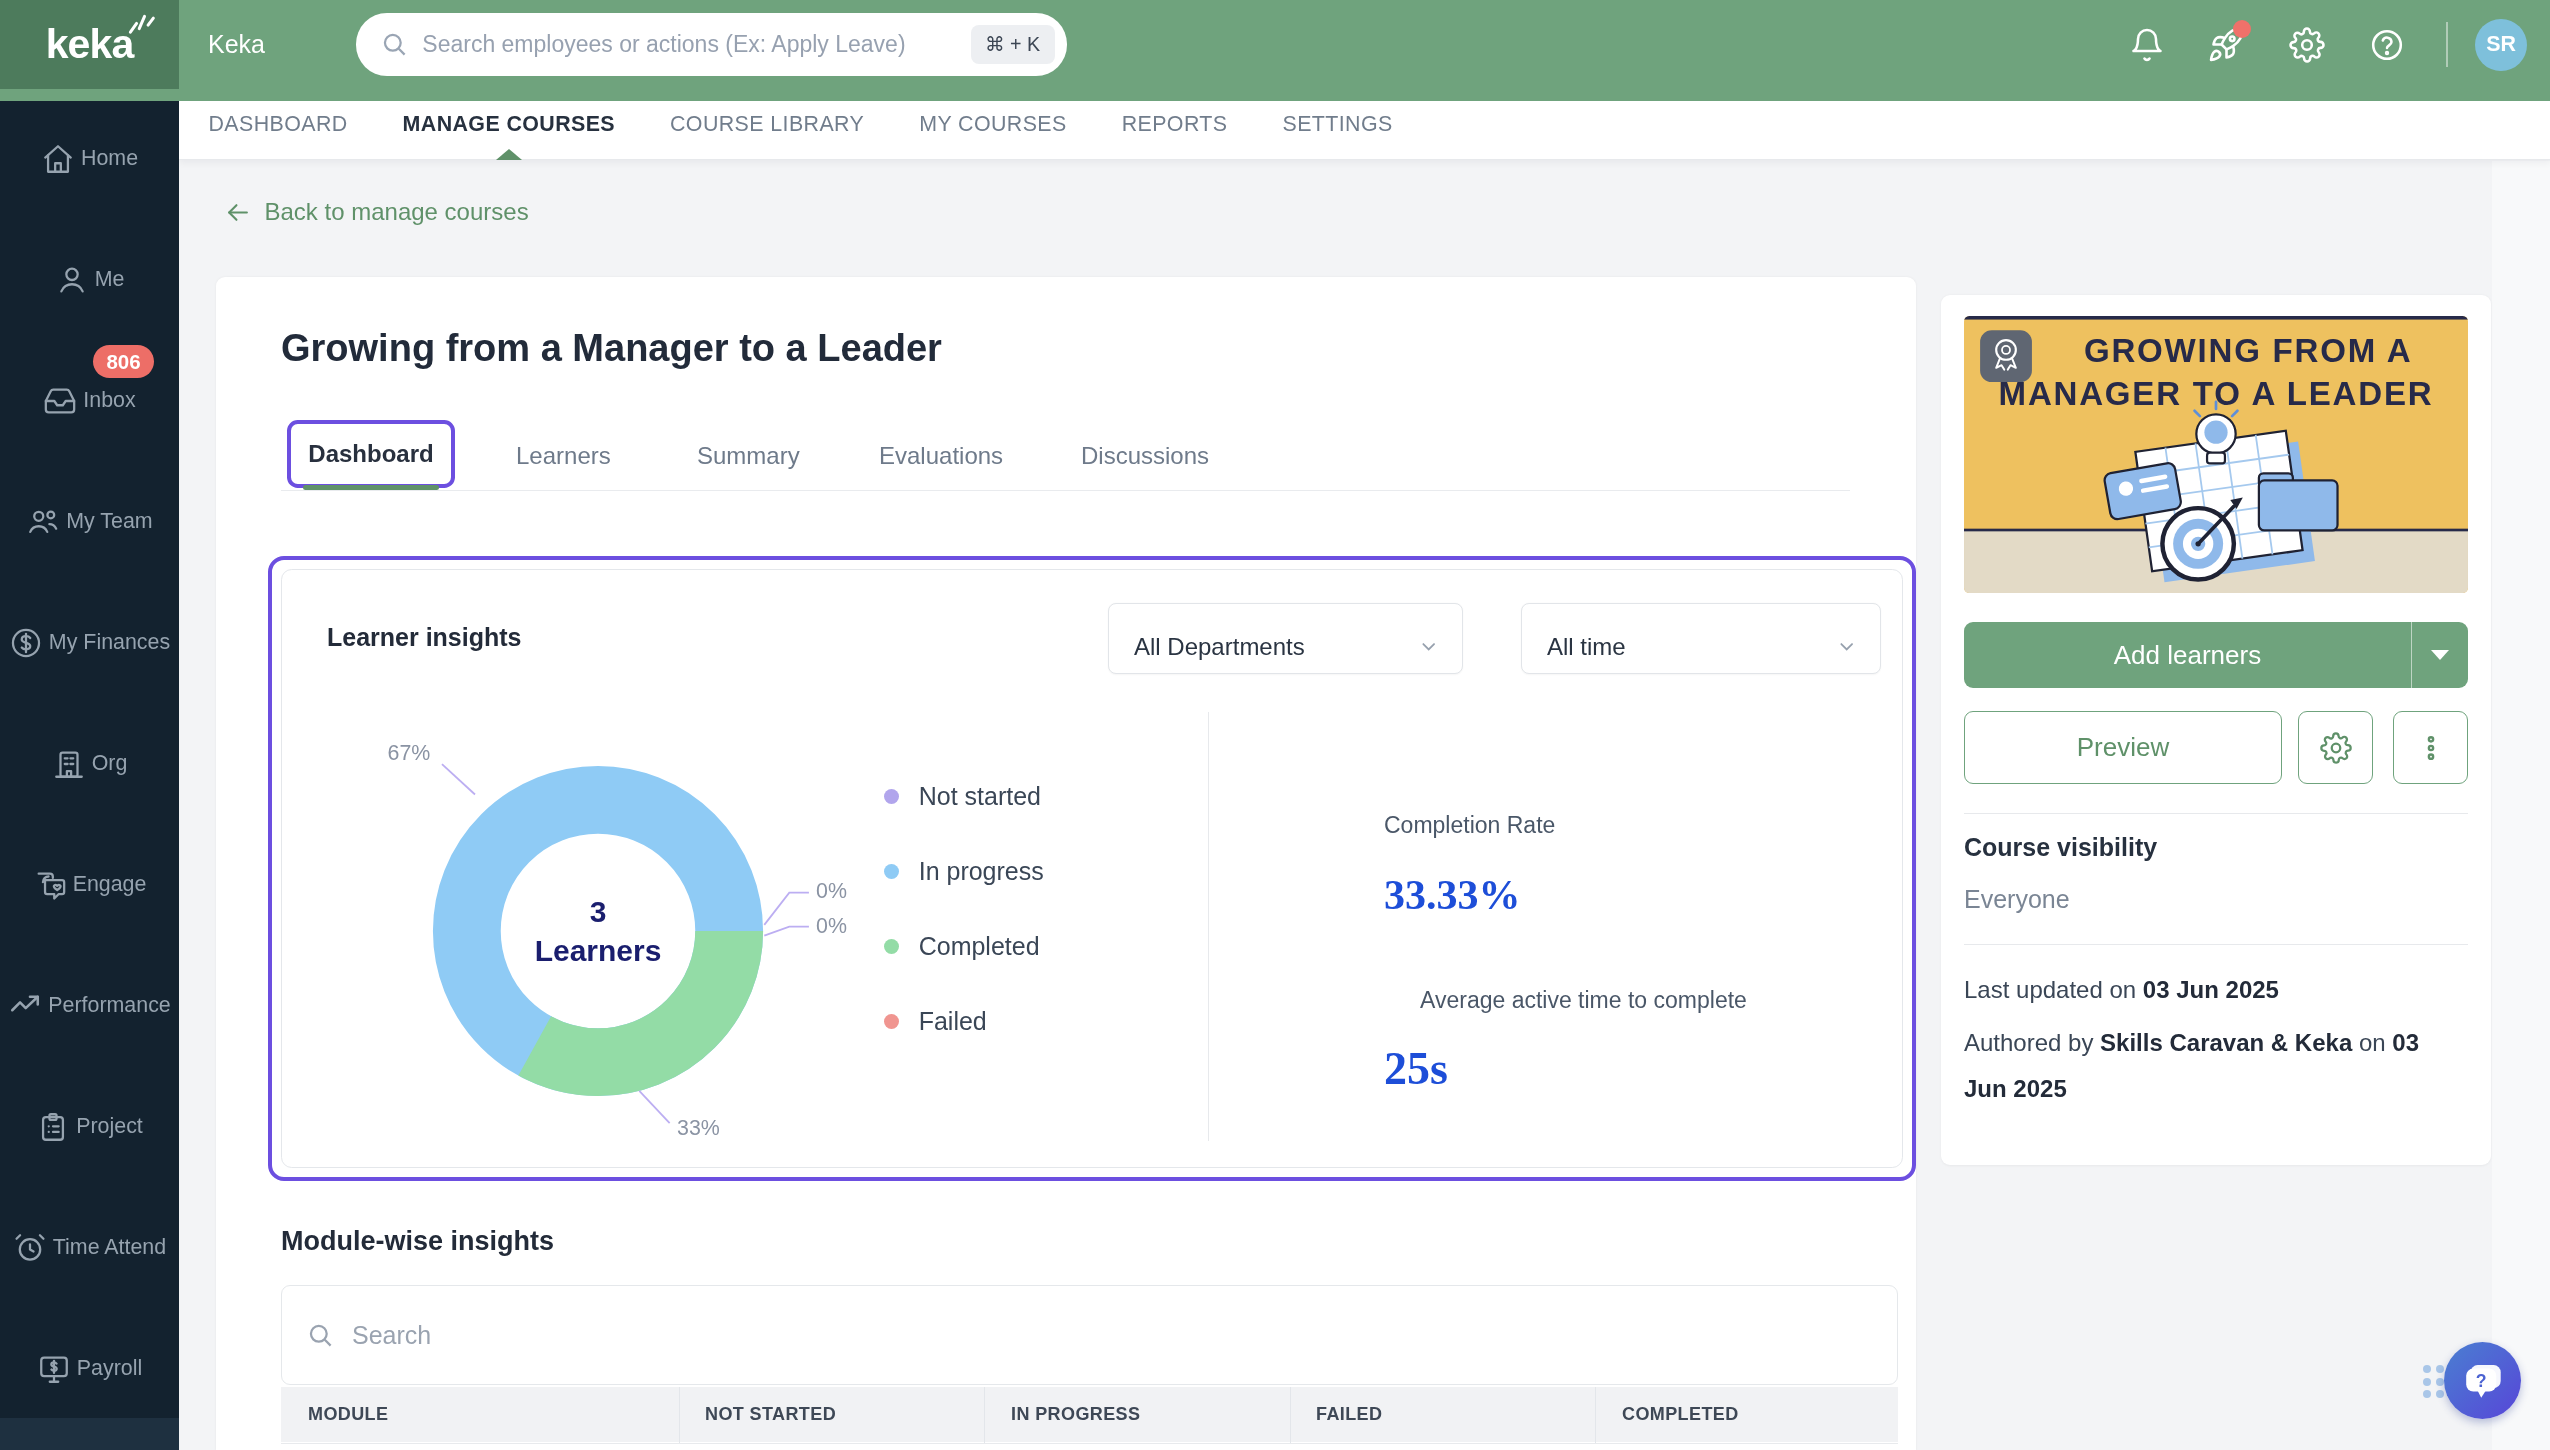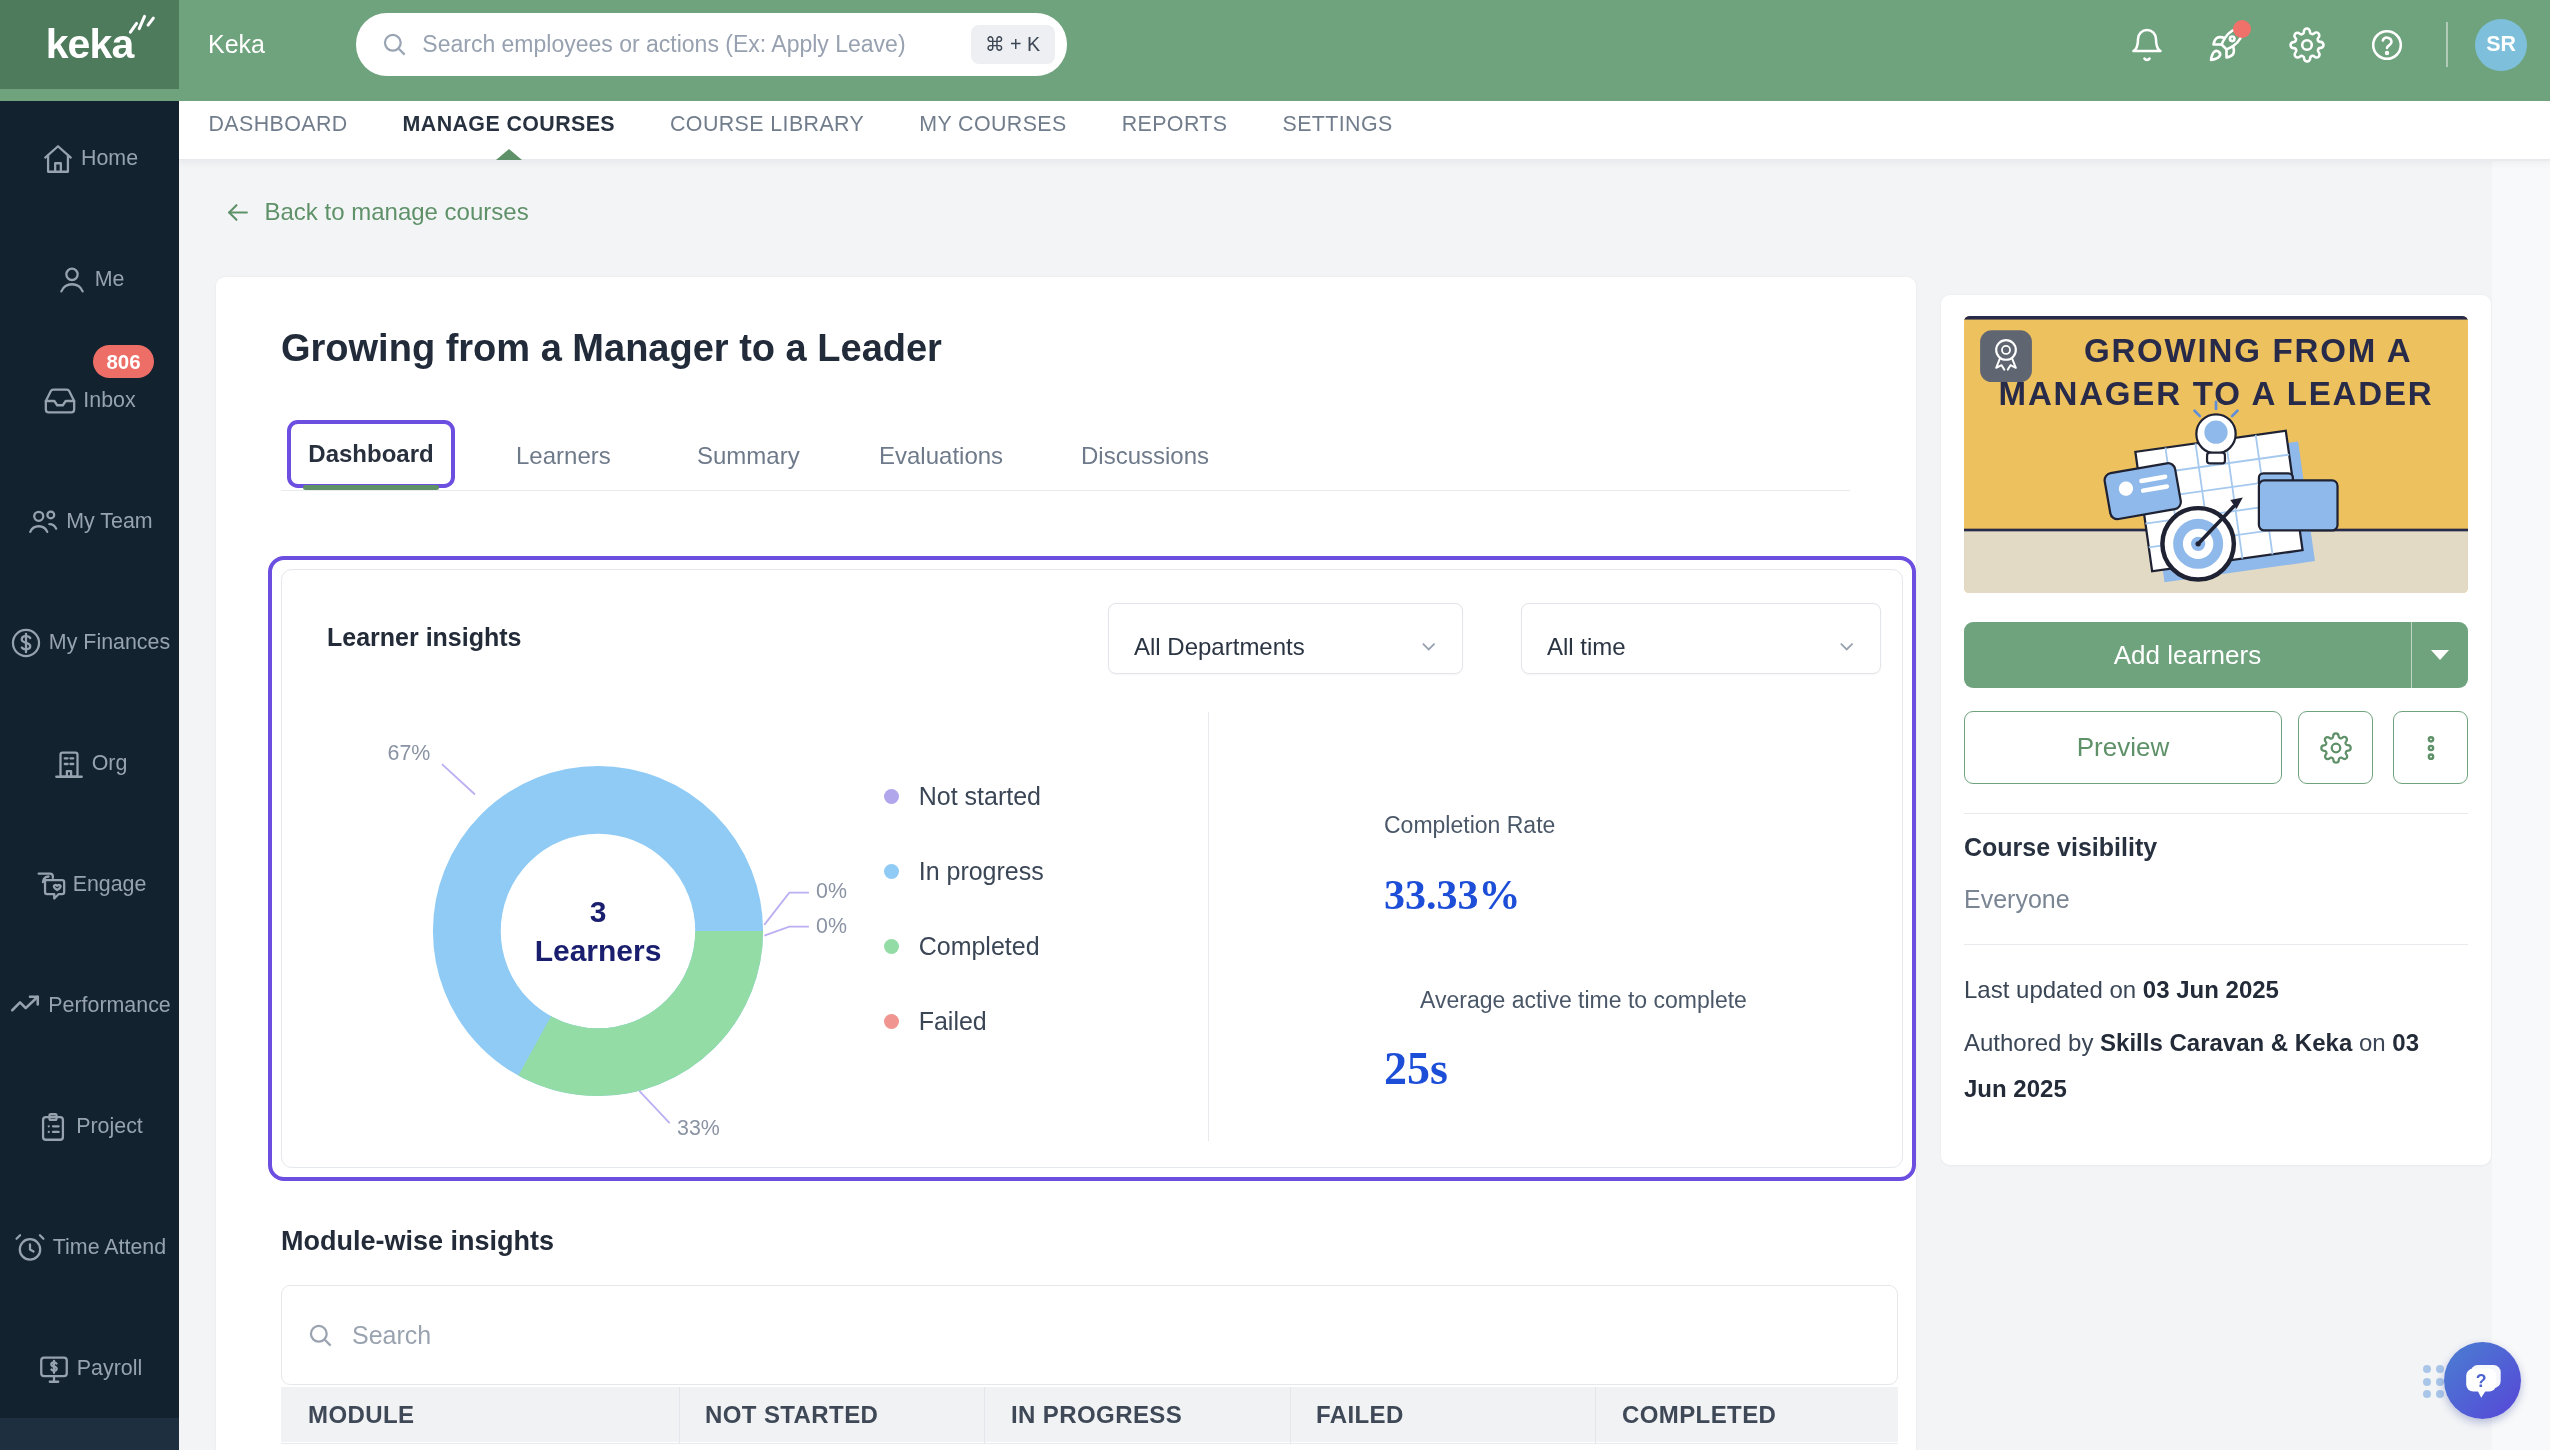--- a/index.html
+++ b/index.html
@@ -67,21 +67,21 @@
 
   .stat-label { position:absolute; left:1112px; font-size:23px; color:#4A5768; }
   .stat-value { position:absolute; left:1112px; font-weight:bold; color:#1d4ed8;font-family:Liberation Serif, serif; }
 
   
   .modules-title { position:absolute; left:65px; top:949px; font-size:27px; font-weight:600; color:#232B39; }
   .modules-search { position:absolute; left:65px; top:1008px; width:1617px; height:100px; border:0.9px solid #E5E8EB; border-radius:9px; display:flex; align-items:center; padding:0 25px; background:#fff; }
   .modules-search input { flex:1; border:none; outline:none; font-size:25px; margin-left:18px; color:#3A4656; font-family:"Liberation Sans", sans-serif; }
   .modules-search input::placeholder { color:#9AA3B0; }
   .table-header { position:absolute; left:65px; top:1110px; width:1617px; height:55px; background:#F1F2F4; }
-  .th-cell { position:absolute; top:0; height:55px; display:flex; align-items:center; font-size:24px; font-weight:600; letter-spacing:0.4px; color:#3E4856; }
+  .th-cell { position:absolute; top:0; height:55px; display:flex; align-items:center; font-size:18px; font-weight:600; letter-spacing:0.4px; color:#3E4856; }
   .th-sep { position:absolute; top:0; width:0.9px; height:63px; background:#E3E6EA; }
   .table-row-partial { position:absolute; left:65px; top:1166px; width:1617px; height:8px; background:#fff; border-top:0.9px solid #E8EAED; }
 
   
   .right-card { position:absolute; left:1941px; top:295px; width:550px; height:870px; background:#fff; border-radius:9px; box-shadow:0 0.9px 2.7px rgba(0,0,0,.05); z-index:5; }
   .thumb { position:absolute; left:23px; top:21.4px; width:504px; height:277px; border-radius:5.4px; overflow:hidden; }
   .btn-add { position:absolute; left:23px; top:327px; width:504px; height:66px; background:#6FA37D; border-radius:9px; display:flex; align-items:center; cursor:pointer; }
   .btn-add-main { flex:1; text-align:center; color:#fff; font-size:26px; }
   .btn-add-split { width:57px; height:66px; border-left:0.9px solid rgba(255,255,255,.55); display:flex; align-items:center; justify-content:center; }
   .caret-down { width:0; height:0; border-left:9px solid transparent; border-right:9px solid transparent; border-top:10.7px solid #fff; }

